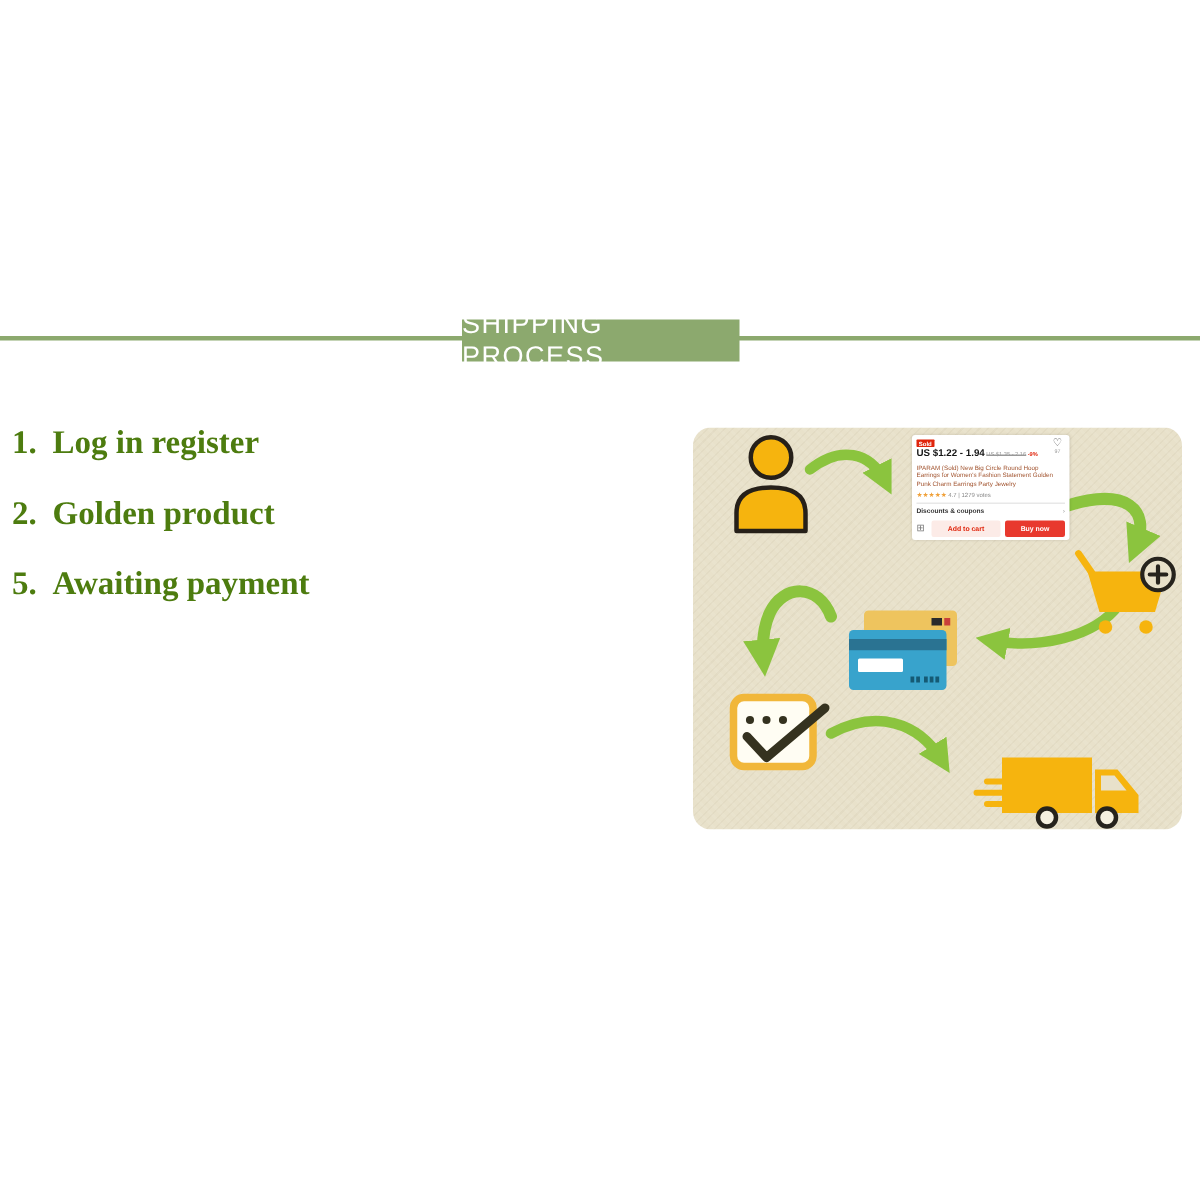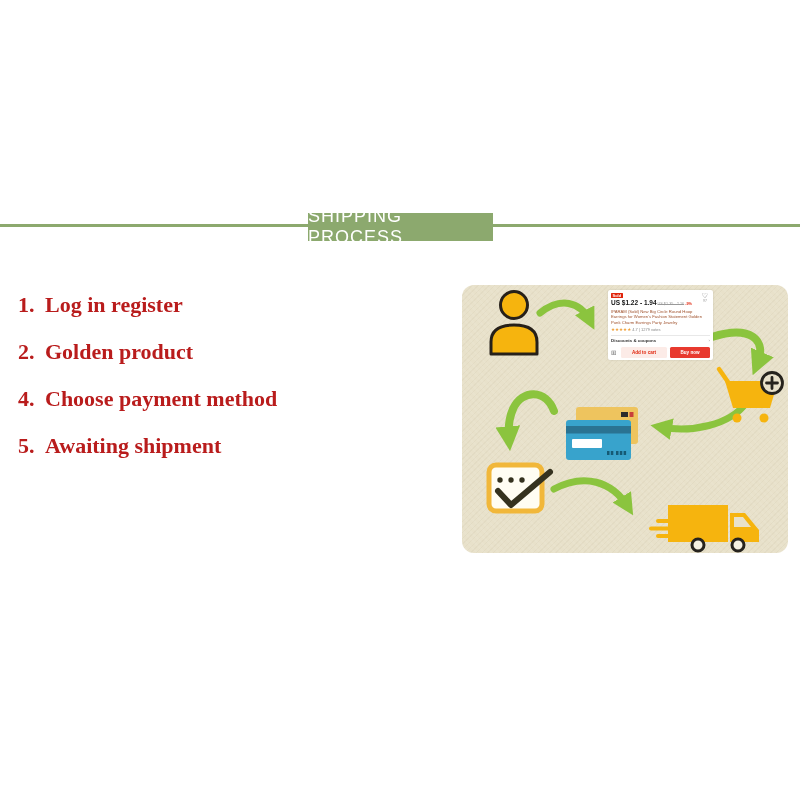--- a/index.html
+++ b/index.html
@@ -6,22 +6,22 @@
   .stage{position:relative;width:800px;height:800px;background:#ffffff;overflow:hidden;
          font-family:"Liberation Sans",sans-serif;border-radius:30px;}
 
   
   .banner-rule{position:absolute;left:0;top:224px;width:800px;height:3px;background:#8ca96e;}
   .banner-box{position:absolute;left:308px;top:213px;width:185px;height:28px;background:#8ca96e;
               display:flex;align-items:center;justify-content:center;}
   .banner-box span{color:#ffffff;font-size:18px;letter-spacing:1px;font-family:"Liberation Sans",sans-serif;}
 
   
-  .steps{position:absolute;left:8px;top:283px;margin:10px;padding:0;list-style:none;
-         font-family:"Liberation Serif",serif;font-weight:bold;color:#b91c1c;font-size:22px;}
+  .steps{position:absolute;left:8px;top:283px;margin:0;padding:0;list-style:none;
+         font-family:"Liberation Serif",serif;font-weight:bold;color:#4d7c0f;font-size:22px;}
   .steps li{line-height:23px;margin-bottom:24px;white-space:nowrap;}
   .steps .num{display:inline-block;width:27px;}
 
   
   .panel{position:absolute;left:462px;top:285px;width:326px;height:268px;border-radius:12px;
          background-color:#e8e1ca;
          background-image:
            repeating-linear-gradient(45deg, rgba(255,255,255,.06) 0 2px, rgba(0,0,0,0) 2px 5px),
            repeating-linear-gradient(-45deg, rgba(120,106,70,.05) 0 1px, rgba(0,0,0,0) 1px 4px);}
   .panel svg{position:absolute;overflow:visible;}
@@ -59,22 +59,21 @@
 <div class="stage">
 
   <div class="banner-rule"></div>
   <div class="banner-box">
     <span>SHIPPING PROCESS</span>
   </div>
 
   <ol class="steps">
     <li><span class="num">1.</span><span>Log in register</span></li>
     <li><span class="num">2.</span><span>Golden product</span></li>
-    <li><span class="num">4.</span><span>Choose payment method</span></li>
-    <li><span class="num">5.</span><span>Awaiting shipment</span></li>
+    <li><span class="num">5.</span><span>Awaiting payment</span></li>
   </ol>
 
   <div class="panel">
 
     <svg class="arrows" width="326" height="268" viewBox="0 0 326 268">
       <defs>
         <marker id="ah" viewBox="0 0 10 10" refX="5.5" refY="5" markerWidth="3.1" markerHeight="3.1" orient="auto-start-reverse">
           <path d="M0,0 L10,5 L0,10 z" fill="#8bc43e"></path>
         </marker>
       </defs>

